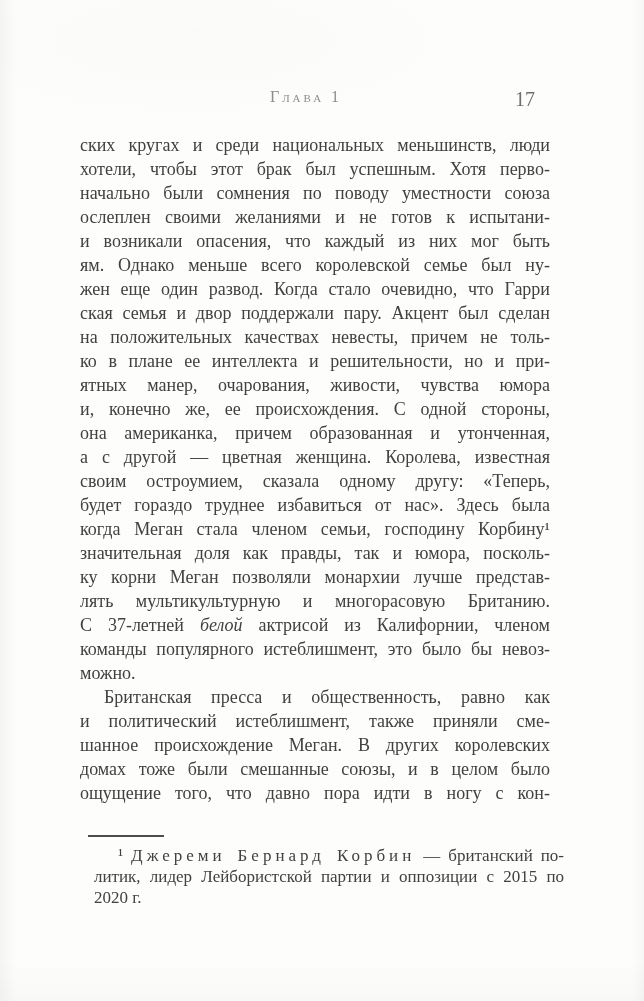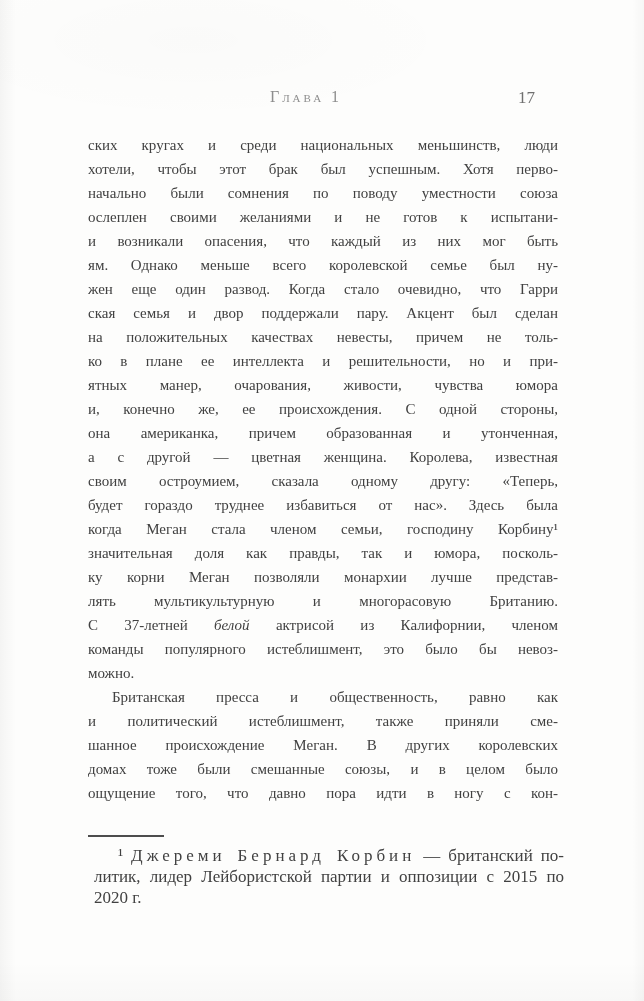--- a/index.html
+++ b/index.html
@@ -39,30 +39,30 @@
     font-size: 16px;
     letter-spacing: 3px;
     color: #8d8d8d;
     white-space: nowrap;
   }
   .page-number {
     position: absolute;
     right: 23px;
     top: 0;
     font-family: "Liberation Serif", serif;
-    font-size: 17px;
+    font-size: 20px;
     color: #6f6f6f;
   }
   
   .body-text {
     position: absolute;
     top: 133px;
-    left: 88px;
+    left: 80px;
     width: 470px;
-    font-size: 15px;
+    font-size: 18px;
     line-height: 24px;
     color: #414141;
   }
   .line {
     text-align: justify;
     text-align-last: justify;
     height: 24px;
   }
   .line.para-end {
     text-align: left;

